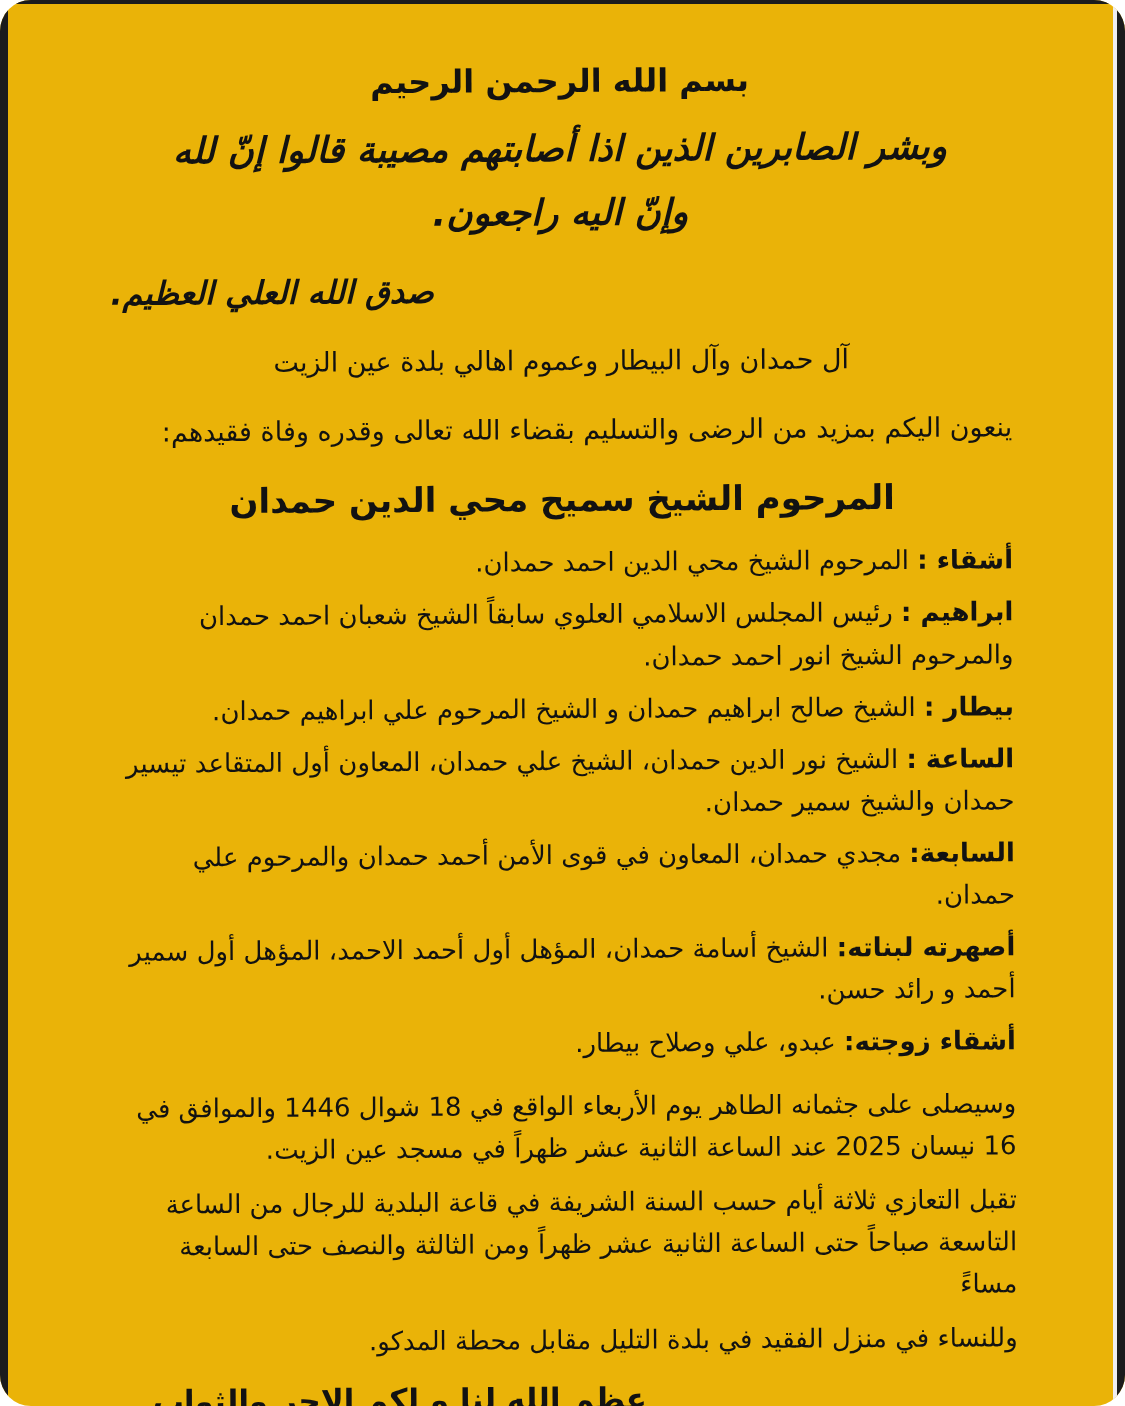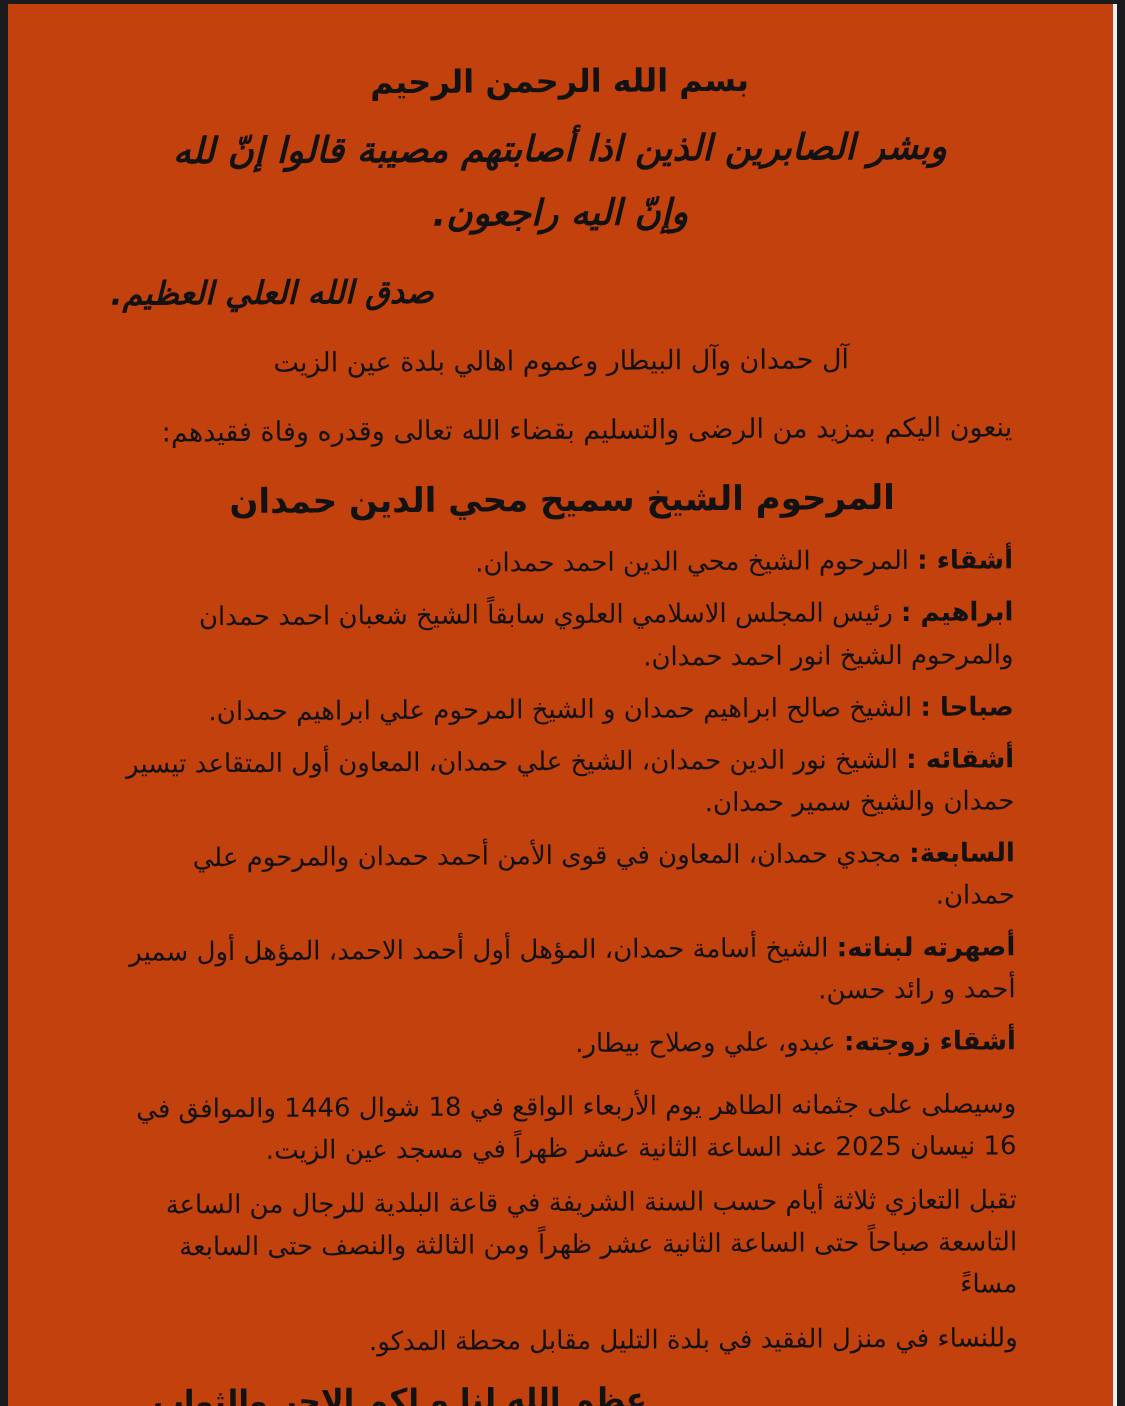--- a/index.html
+++ b/index.html
@@ -4,25 +4,26 @@
 <style>
   html, body {
     margin: 0;
     padding: 0;
     background: #ffffff;
   }
   .page {
     position: relative;
     width: 1125px;
     height: 1406px;
-    background: #c2410c;
+    background: #eab308;
     overflow: hidden;
     font-family: "DejaVu Sans", sans-serif;
     color: #121212;
     box-sizing: border-box;
+    border-radius: 31px;
   }
   
   .edge { position: absolute; background: #1b1b1d; z-index: 5; }
   .edge-top    { top: 0; left: 0; width: 100%; height: 4px; }
   .edge-left   { top: 0; left: 0; width: 8px; height: 100%; }
   .edge-right  { top: 0; right: 0; width: 8px; height: 100%; }
   .edge-shade  { position: absolute; top: 0; right: 8px; width: 4px; height: 100%;
                  background: #efeef0; z-index: 4; }
 
   .content {
@@ -125,23 +126,23 @@
 
     <div class="announce">ينعون اليكم بمزيد من الرضى والتسليم بقضاء الله تعالى وقدره وفاة فقيدهم:</div>
 
     <h1 class="deceased">المرحوم الشيخ سميح محي الدين حمدان</h1>
 
     <div class="relations">
       <p class="rel"><b>أشقاء :</b>
         <span>المرحوم الشيخ محي الدين احمد حمدان.</span></p>
       <p class="rel"><b>ابراهيم :</b>
         <span>رئيس المجلس الاسلامي العلوي سابقاً الشيخ شعبان احمد حمدان والمرحوم الشيخ انور احمد حمدان.</span></p>
-      <p class="rel"><b>صباحا :</b>
+      <p class="rel"><b>بيطار :</b>
         <span>الشيخ صالح ابراهيم حمدان و الشيخ المرحوم علي ابراهيم حمدان.</span></p>
-      <p class="rel"><b>أشقائه :</b>
+      <p class="rel"><b>الساعة :</b>
         <span>الشيخ نور الدين حمدان، الشيخ علي حمدان، المعاون أول المتقاعد تيسير حمدان والشيخ سمير حمدان.</span></p>
       <p class="rel"><b>السابعة:</b>
         <span>مجدي حمدان، المعاون في قوى الأمن أحمد حمدان والمرحوم علي حمدان.</span></p>
       <p class="rel"><b>أصهرته لبناته:</b>
         <span>الشيخ أسامة حمدان، المؤهل أول أحمد الاحمد، المؤهل أول سمير أحمد و رائد حسن.</span></p>
       <p class="rel"><b>أشقاء زوجته:</b>
         <span>عبدو، علي وصلاح بيطار.</span></p>
     </div>
 
     <p class="body-par first">وسيصلى على جثمانه الطاهر يوم الأربعاء الواقع في 18 شوال 1446 والموافق في 16 نيسان 2025 عند الساعة الثانية عشر ظهراً في مسجد عين الزيت.</p>

